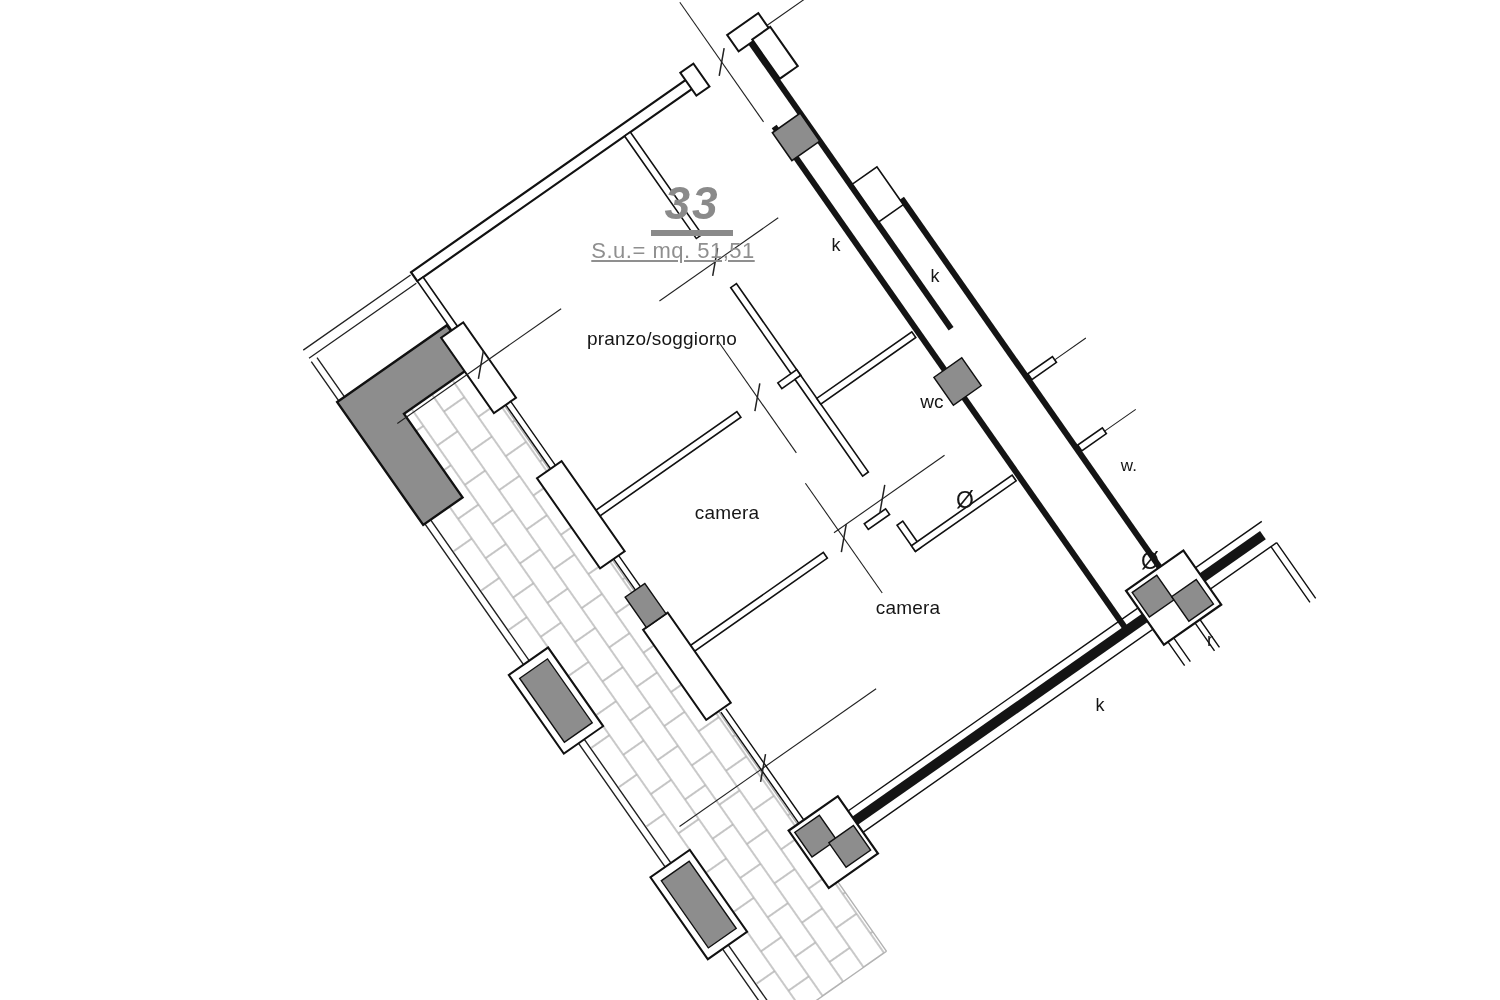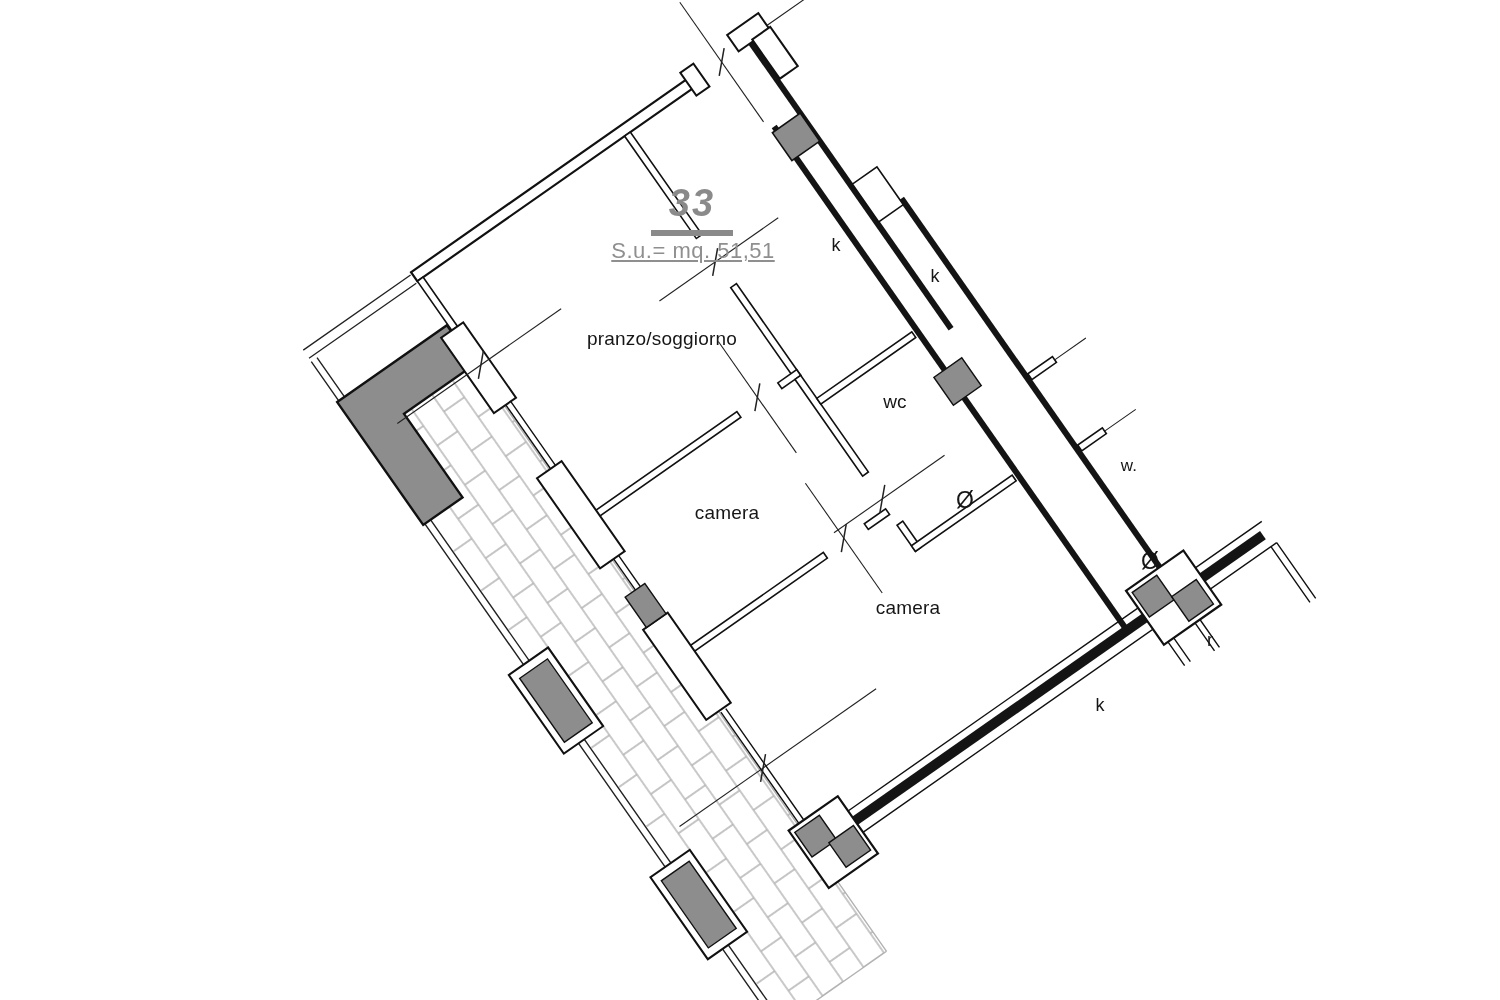--- a/index.html
+++ b/index.html
@@ -24,21 +24,21 @@
     white-space:nowrap;
     color:#161616;
     font-size:19px;
     letter-spacing:0.2px;
     user-select:none;
   }
   .lbl.small{font-size:18px;}
   .lbl.tiny{font-size:17px;}
   .lbl.vent{font-size:23px;font-weight:400;}
   .unit-number{
-    font-size:38px;
+    font-size:46px;
     font-weight:bold;
     font-style:italic;
     color:#8a8a8a;
     letter-spacing:2px;
   }
   .unit-underline{
     position:absolute;
     width:82px;height:6px;
     background:#8a8a8a;
     transform:translate(-50%,0);
@@ -160,26 +160,26 @@
           <path d="M849 585 L869 565" stroke-width="1.5"></path>
         <path d="M505 727 H745"></path>  
           <path d="M597 737 L617 717" stroke-width="1.5"></path>
         <path d="M1080 560 H1118 M1080 647 H1118 M1036 121 H1082"></path>
       </g>
     </g>
   </svg>
 
   <div class="lbl unit-number" style="left:692px;top:203px;">33</div>
   <div class="unit-underline" style="left:692px;top:230px;"></div>
-  <div class="lbl area-label" style="left:693px;top:251px;">S.u.= mq. 51,51</div>
+  <div class="lbl area-label" style="left:673px;top:251px;">S.u.= mq. 51,51</div>
 
   <div class="lbl" style="left:662px;top:339px;">pranzo/soggiorno</div>
   <div class="lbl" style="left:727px;top:513px;">camera</div>
   <div class="lbl" style="left:908px;top:608px;">camera</div>
-  <div class="lbl" style="left:895px;top:402px;">wc</div>
+  <div class="lbl" style="left:932px;top:402px;">wc</div>
 
   <div class="lbl small" style="left:836px;top:245px;">k</div>
   <div class="lbl small" style="left:935px;top:276px;">k</div>
   <div class="lbl small" style="left:1100px;top:705px;">k</div>
   <div class="lbl tiny" style="left:1129px;top:466px;">w.</div>
   <div class="lbl small" style="left:1210px;top:640px;">r</div>
   <div class="lbl vent" style="left:965px;top:500px;">Ø</div>
   <div class="lbl vent" style="left:1150px;top:561px;">Ø</div>
 
 </div>

